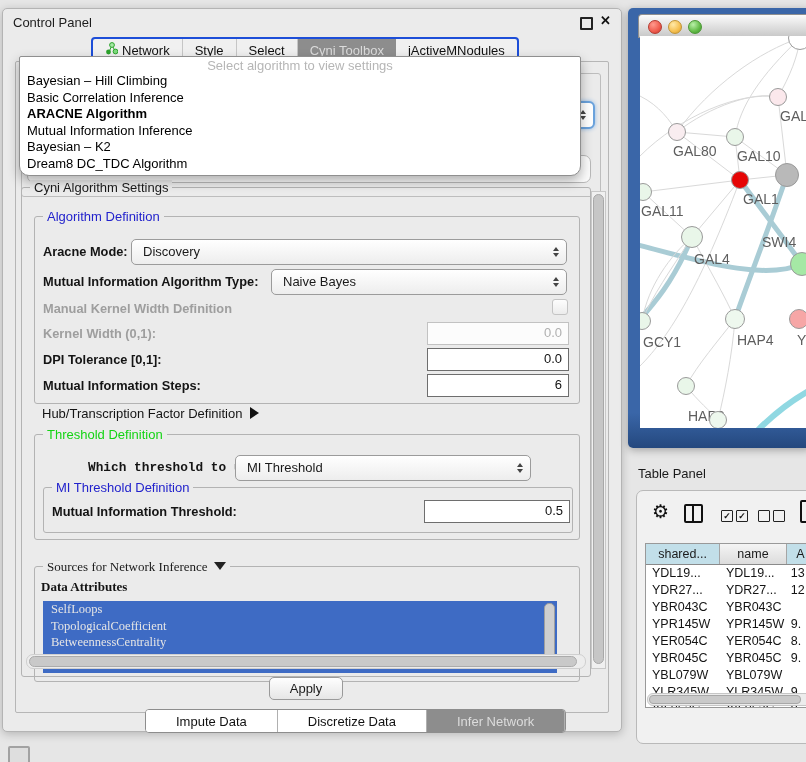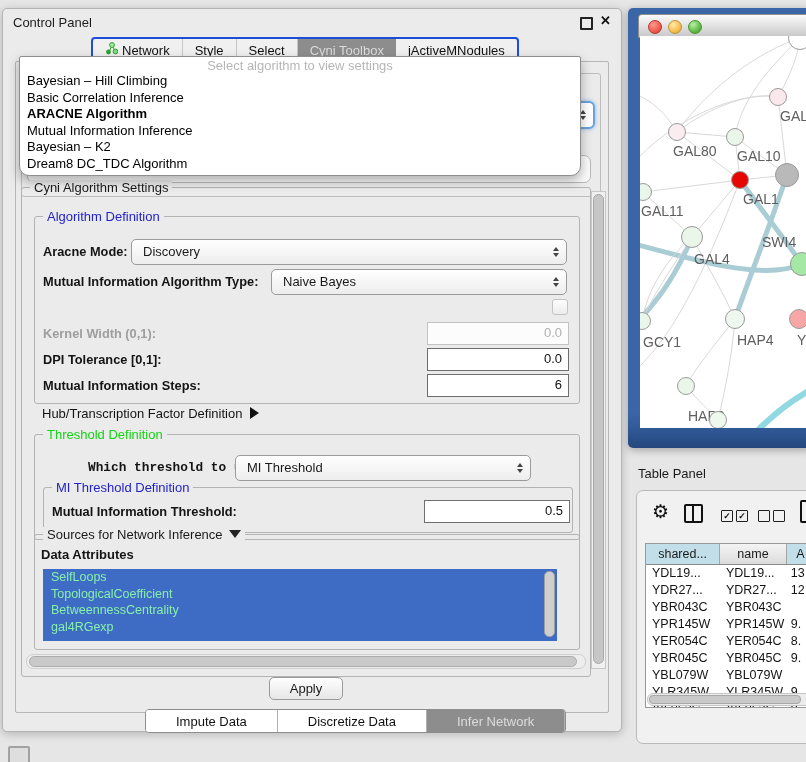--- a/index.html
+++ b/index.html
@@ -57,21 +57,21 @@
   .field.dis{border-color:#c2c2c2;color:#b0b0b0;background:#fcfcfc;}
   .checkbox{position:absolute;width:14px;height:14px;border:1px solid #c4c4c4;border-radius:3px;
             background:linear-gradient(#fdfdfd,#ececec);}
   .arrow-right{display:inline-block;width:0;height:0;border-top:6px solid transparent;
                border-bottom:6px solid transparent;border-left:9px solid #111;vertical-align:-1px;margin-left:8px;}
   .arrow-down{display:inline-block;width:0;height:0;border-left:6px solid transparent;
               border-right:6px solid transparent;border-top:8px solid #222;vertical-align:1px;margin-left:6px;}
   .plainlbl{position:absolute;font-size:13px;color:#141414;white-space:nowrap;}
   
   .attr-list{position:absolute;background:#3e6bc4;overflow:hidden;}
-  .attr-item{font-size:12.5px;line-height:16.5px;color:#86efac;padding-left:8px;white-space:nowrap;}
+  .attr-item{font-size:12.5px;line-height:16.5px;color:#e5e5e5;padding-left:8px;white-space:nowrap;}
   .list-vscroll{position:absolute;right:2px;top:2px;width:9px;height:64px;background:#cfcfcf;
                 border:1px solid #9f9f9f;border-radius:5px;}
   
   .vscroll{left:588px;top:182px;width:13px;height:476px;background:#f0f0f0;border:1px solid #c8c8c8;}
   .vscroll .thumb{position:absolute;left:1px;top:2px;width:9px;height:468px;background:#c6c6c6;
                   border:1px solid #a8a8a8;border-radius:6px;}
   .hscroll{position:absolute;height:13px;background:#ededed;border:1px solid #cfcfcf;border-radius:7px;}
   .hscroll .thumb{position:absolute;left:2px;top:1px;height:9px;background:#c9c9c9;
                   border:1px solid #ababab;border-radius:6px;}
   
@@ -193,20 +193,21 @@
           </span>
       </div>
       <span class="lbl" style="left:8px;top:57px;">Mutual Information Algorithm Type:</span>
       <div class="combo" style="left:236px;top:52px;width:294px;">
         <span class="val">Naive Bayes</span>
         <span class="spin">
             <i class="up"></i>
             <i class="dn"></i>
           </span>
       </div>
+      <span class="lbl dis" style="left:8px;top:84px;">Manual Kernel Width Definition</span>
       <div class="checkbox" style="left:517px;top:82px;"></div>
       <span class="lbl dis" style="left:8px;top:109px;">Kernel Width (0,1):</span>
       <div class="field dis" style="left:392px;top:105px;width:134px;">0.0</div>
       <span class="lbl" style="left:8px;top:135px;">DPI Tolerance [0,1]:</span>
       <div class="field" style="left:392px;top:131px;width:134px;">0.0</div>
       <span class="lbl" style="left:8px;top:161px;">Mutual Information Steps:</span>
       <div class="field" style="left:392px;top:157px;width:134px;">6</div>
     </div>
 
     <div class="plainlbl" style="left:20px;top:218px;">
@@ -223,21 +224,21 @@
             <i class="dn"></i>
           </span>
       </div>
       <div class="group" style="left:8px;top:52px;width:528px;height:44px;">
         <span class="gtitle blue">MI Threshold Definition</span>
         <span class="lbl" style="left:8px;top:16px;">Mutual Information Threshold:</span>
         <div class="field" style="left:380px;top:12px;width:138px;">0.5</div>
       </div>
     </div>
 
-    <div class="group" style="left:12px;top:346px;width:544px;height:114px;">
+    <div class="group" style="left:12px;top:378px;width:544px;height:114px;font-family:Liberation Serif, serif;">
       <span class="gtitle"><span>Sources for Network Inference</span><span class="arrow-down"></span></span>
       <span class="lbl" style="left:6px;top:12px;font-size:13px;">Data Attributes</span>
       <div class="attr-list" style="left:8px;top:34px;width:514px;height:72px;" id="attr-list">
         <div class="attr-item">SelfLoops</div>
           <div class="attr-item">TopologicalCoefficient</div>
           <div class="attr-item">BetweennessCentrality</div>
           <div class="attr-item">gal4RGexp</div>
           <div class="list-vscroll"></div>
       </div>
     </div>

